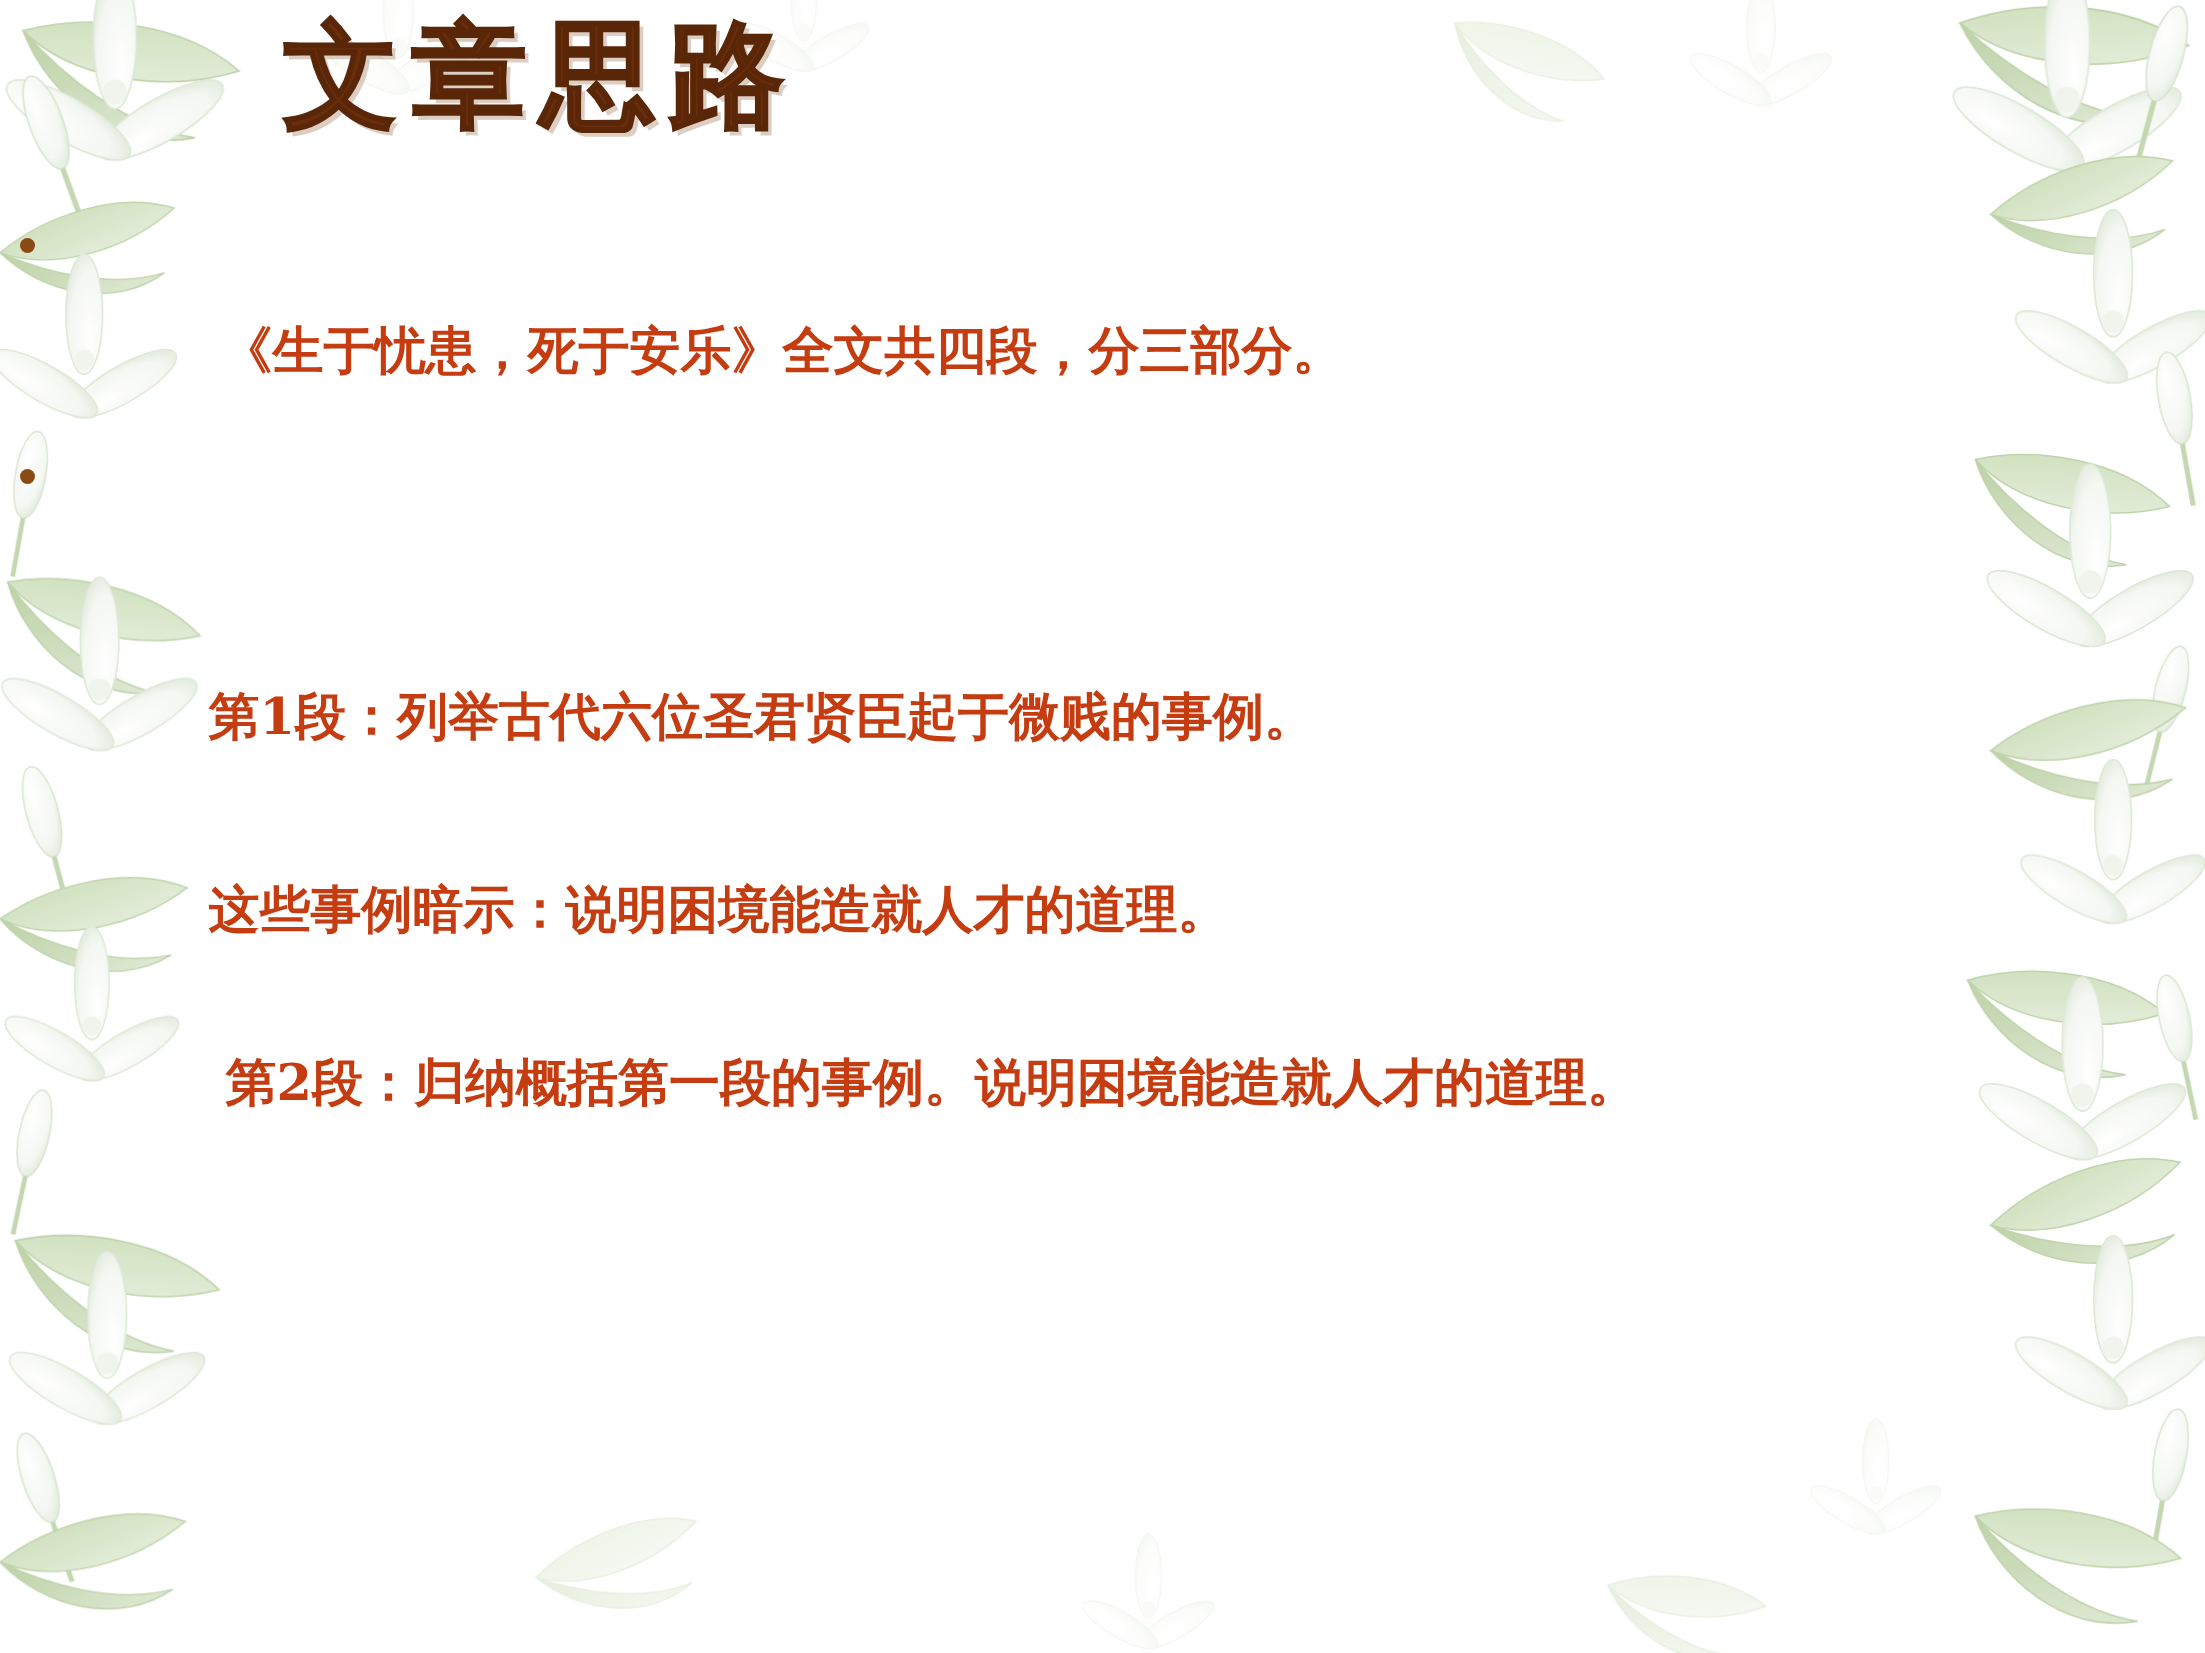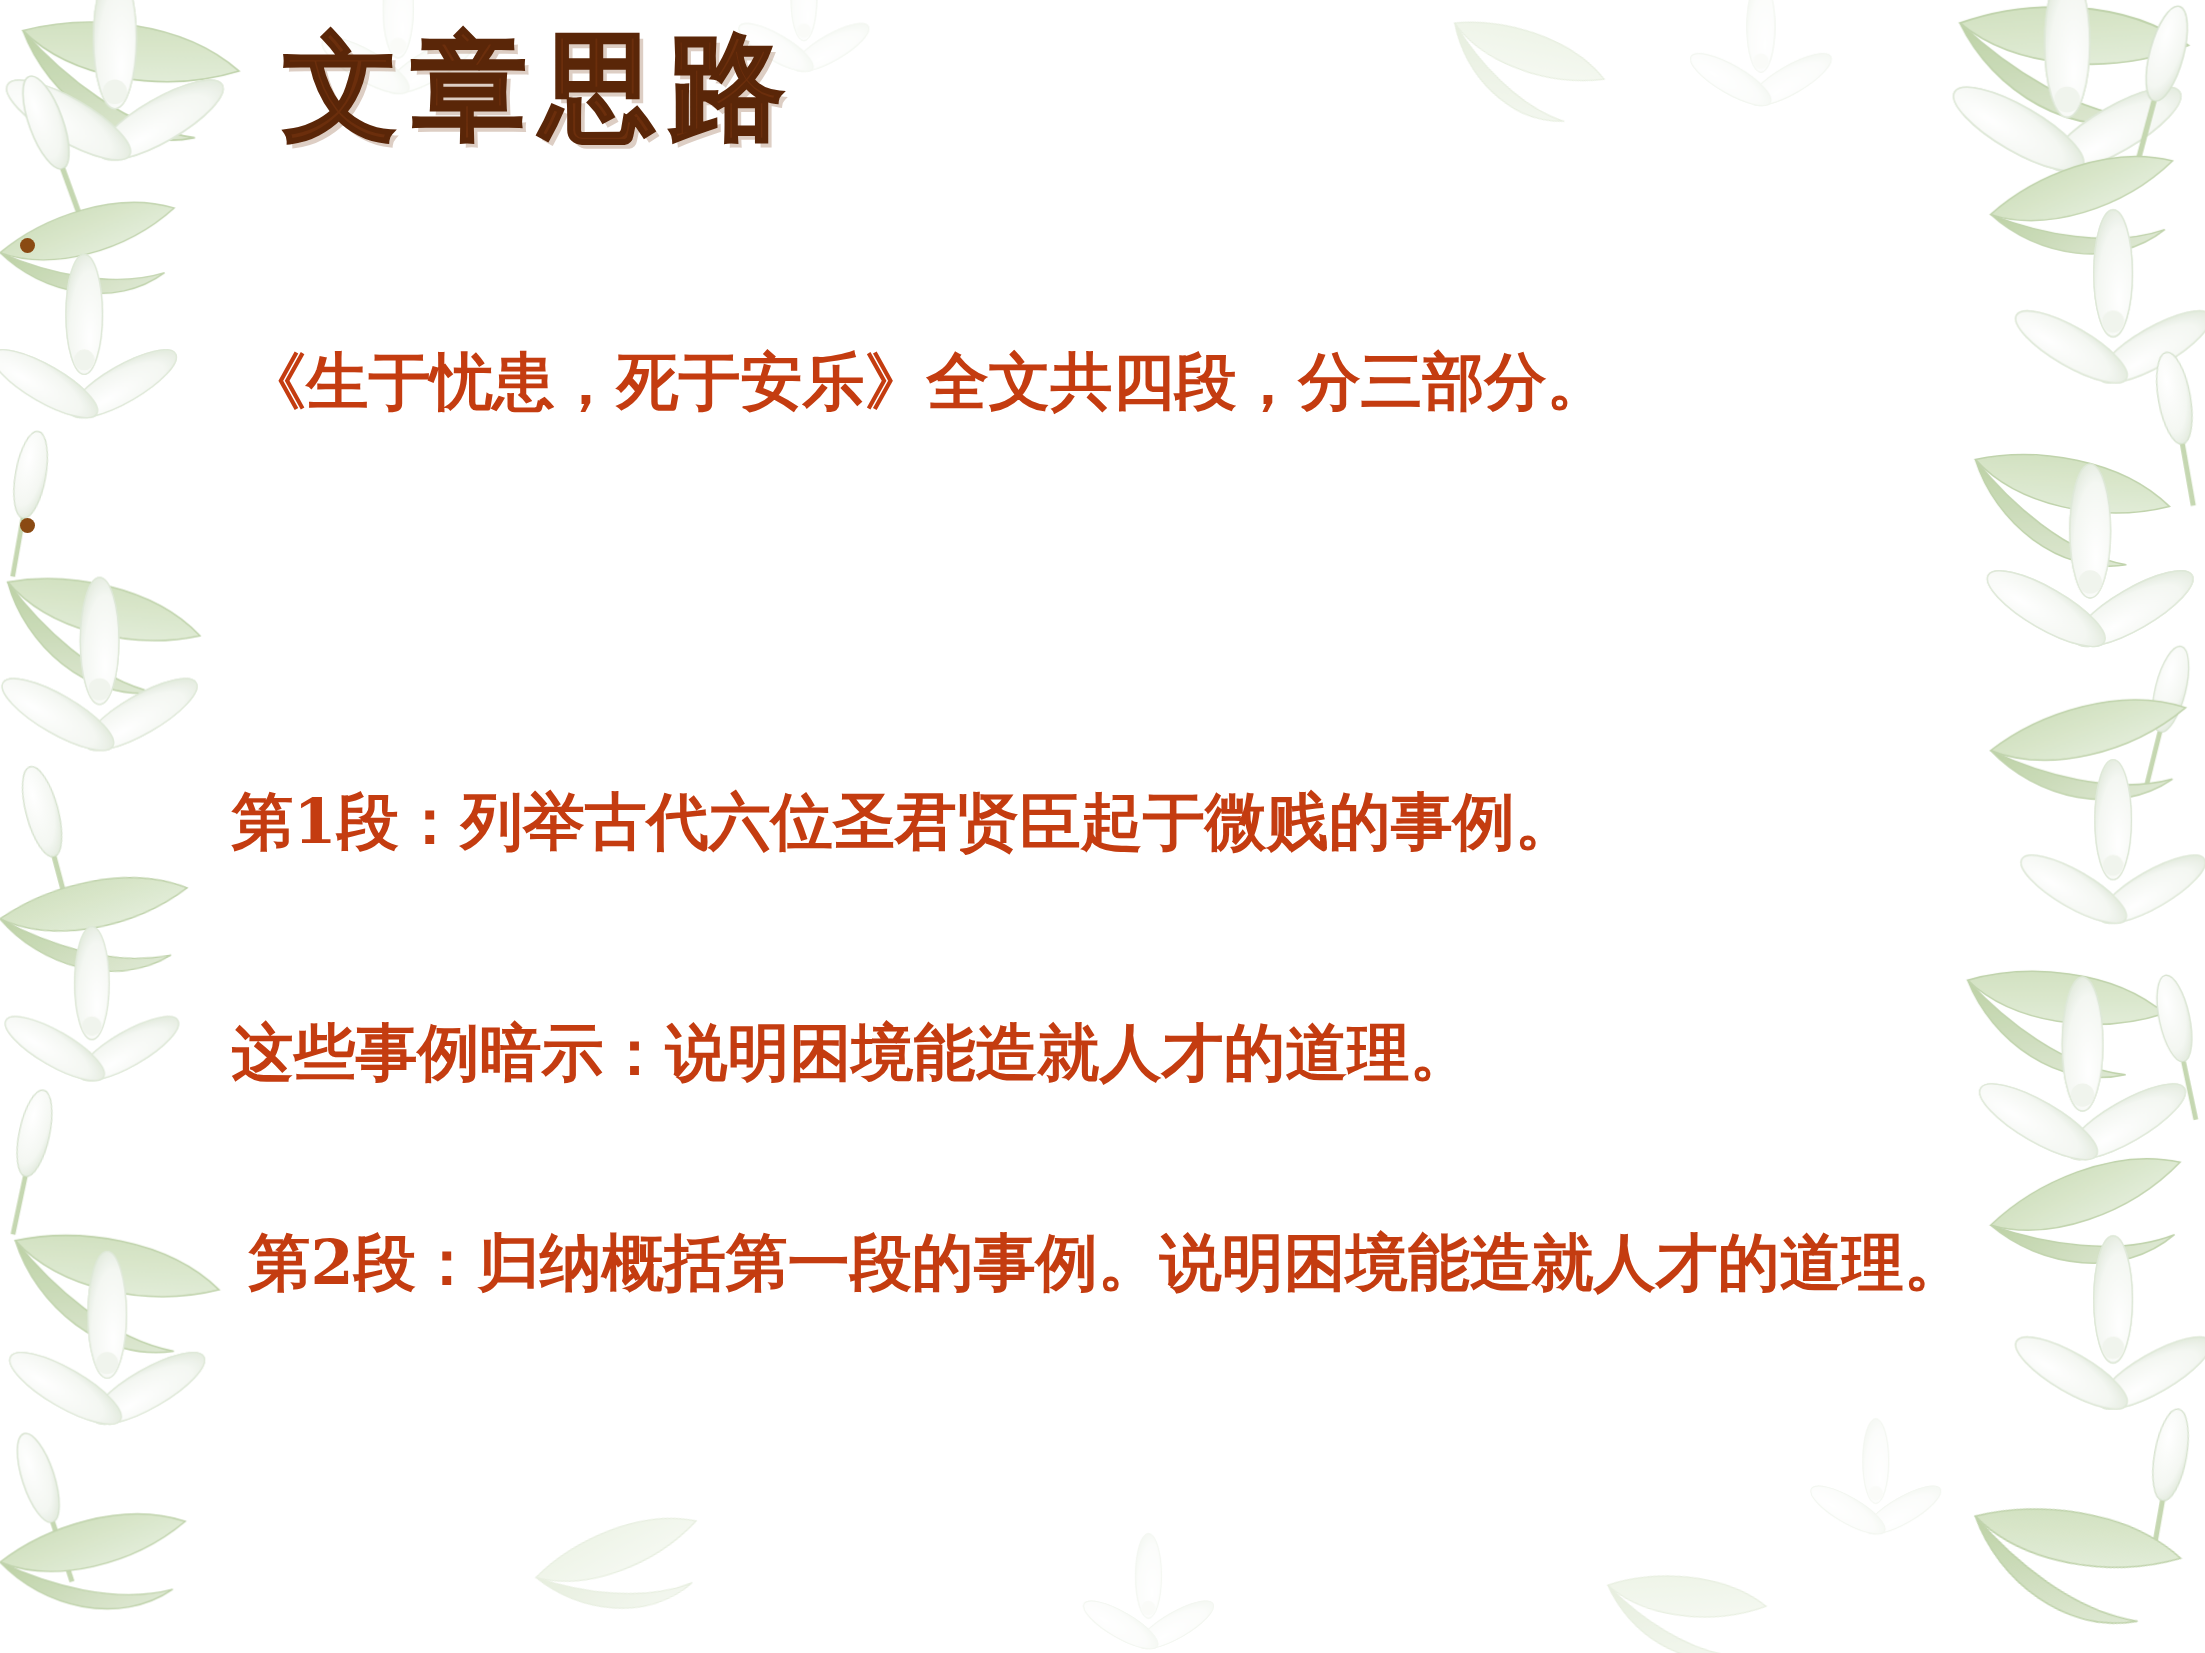--- a/index.html
+++ b/index.html
@@ -38,34 +38,33 @@
     top: 15.3px;
     font-family: "DejaVu Serif", serif;
     font-weight: bold;
     font-size: 115px;
     line-height: 1.05;
     letter-spacing: 13.8px;
     color: #6b2e0c;
     -webkit-text-stroke: 2.3px #5a2608;
     text-shadow: 4.6px 4.6px 0 rgba(120,60,20,0.25);
     white-space: nowrap;
-    margin-top: 12px;
   }
 
   #body-block {
     position: absolute;
     left: 0;
     top: 207px;
     width: 2205px;
   }
 
   .line {
     font-family: "DejaVu Serif", serif;
     font-weight: bold;
-    font-size: 62px;
+    font-size: 51px;
     line-height: 1.13;
     white-space: pre-wrap;
     padding: 0 23px 0 0;
   }
 
   
   .bullet {
     position: relative;
     padding-left: 115px;
   }

